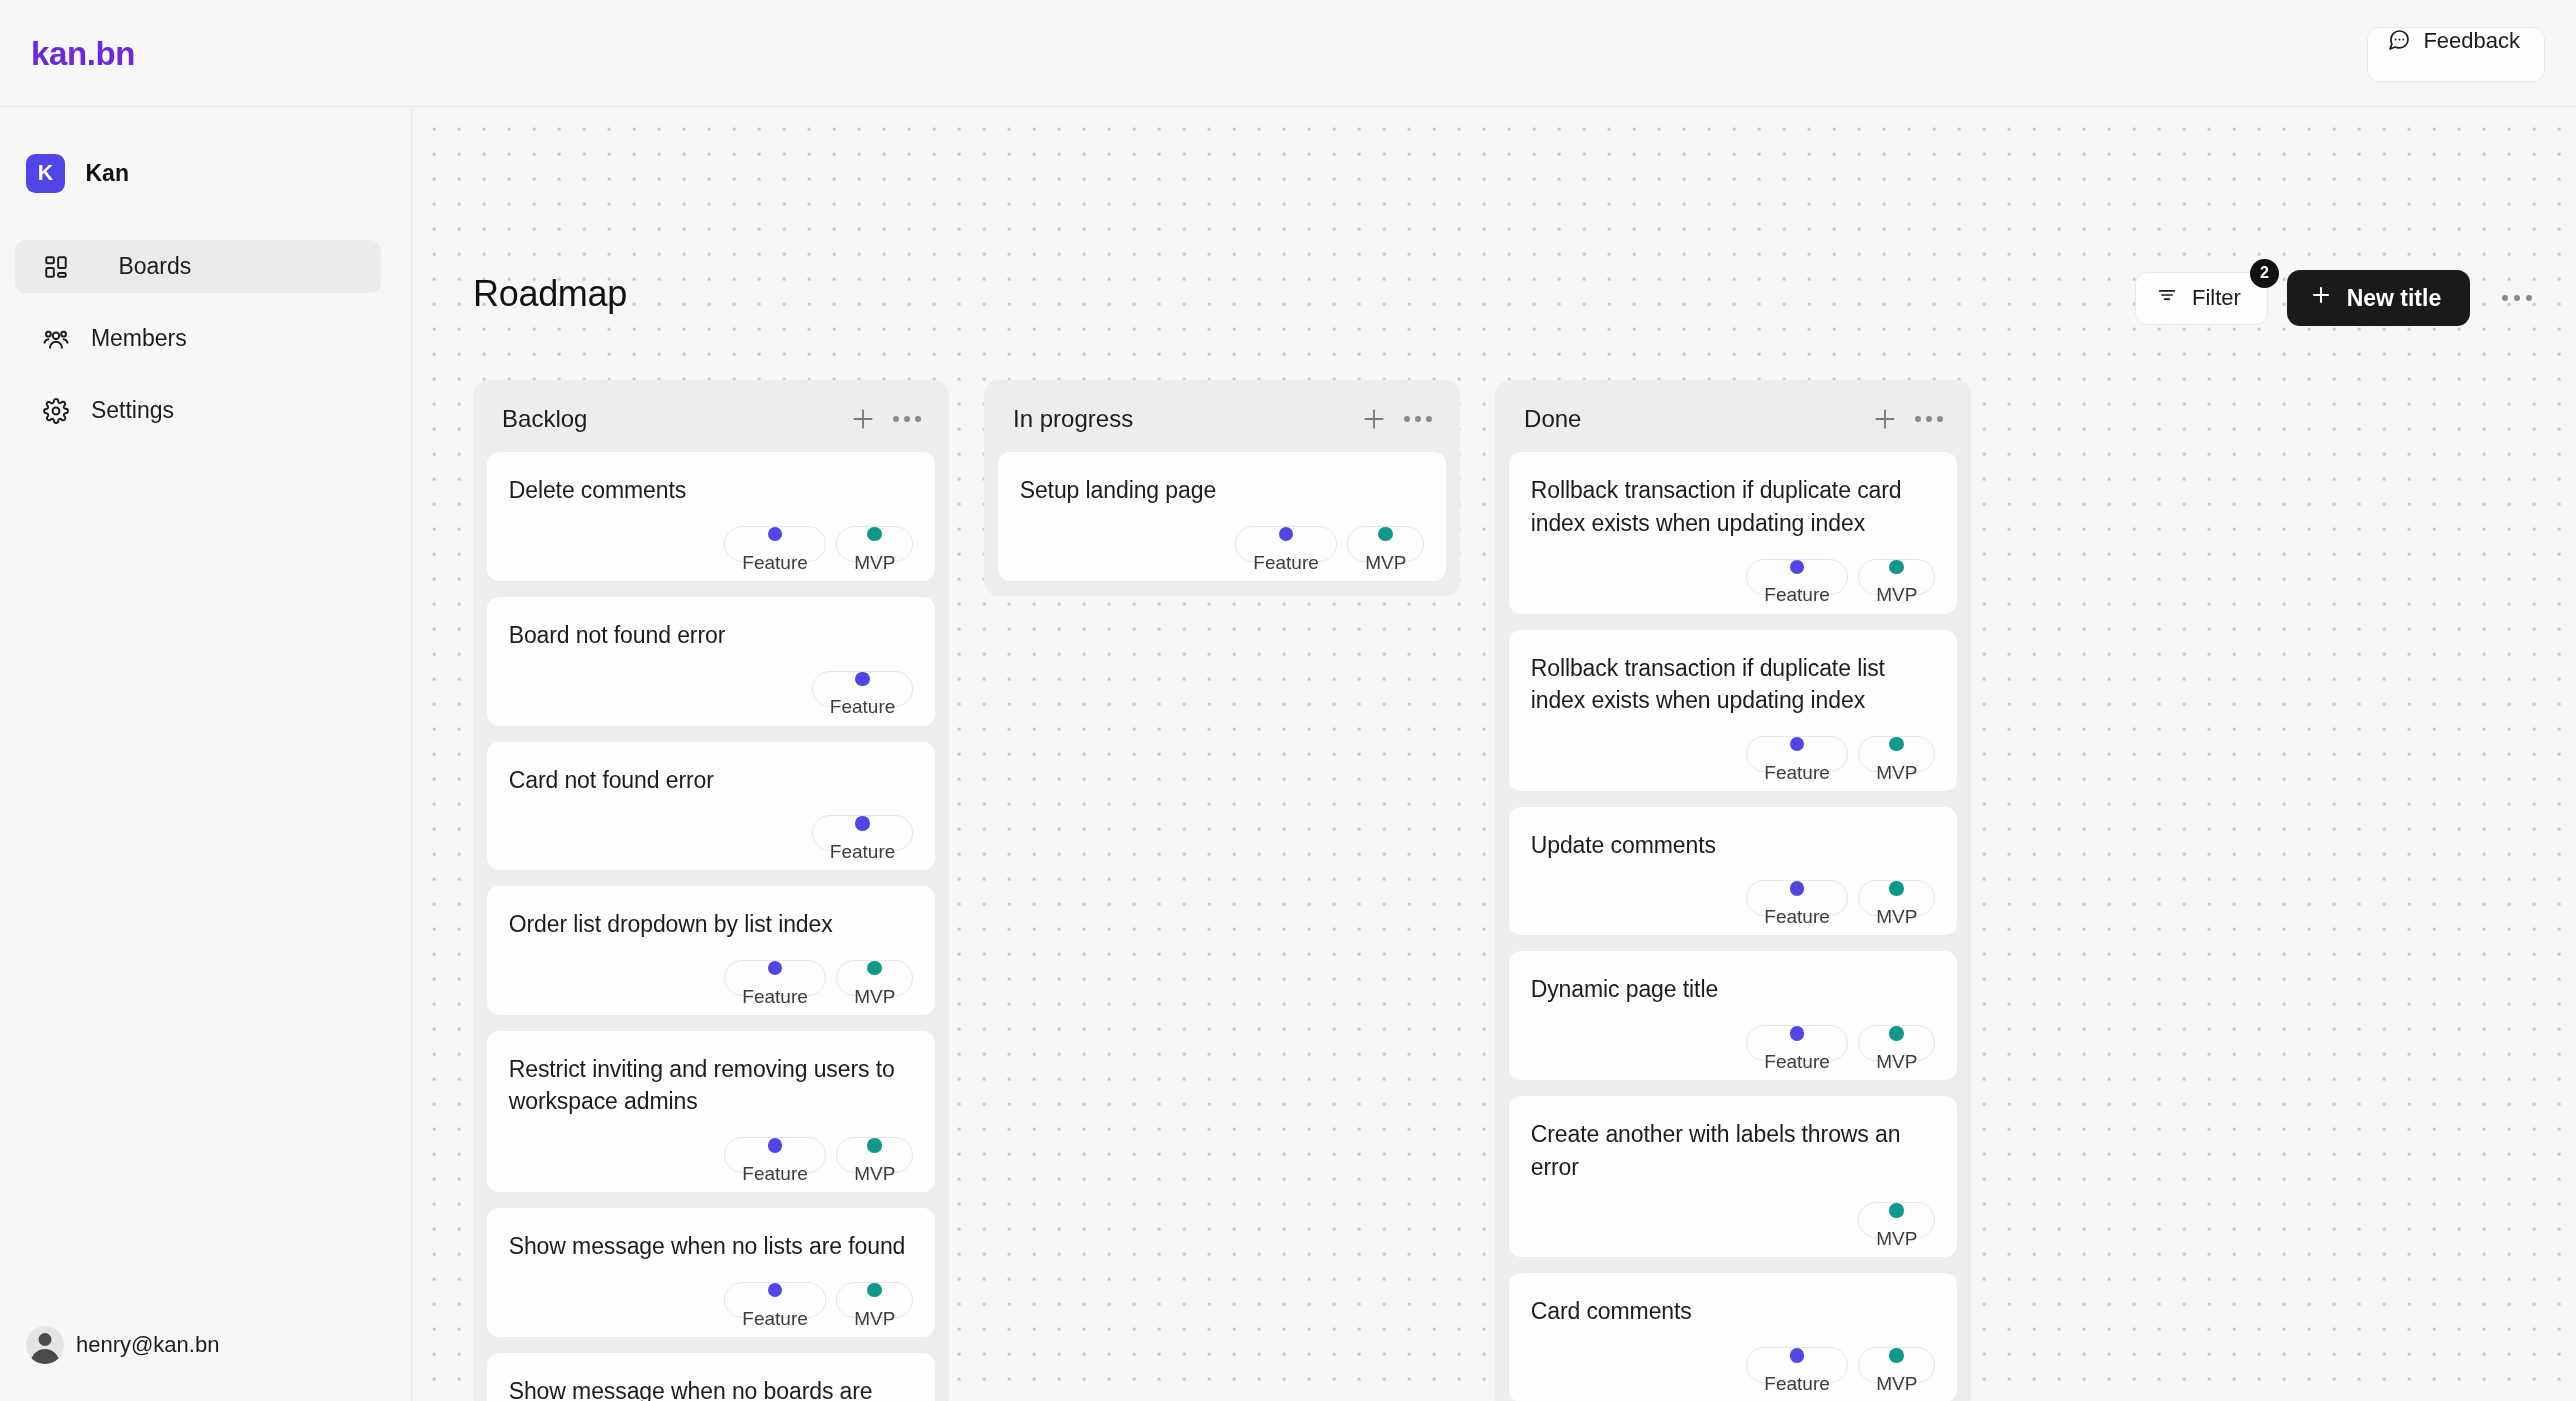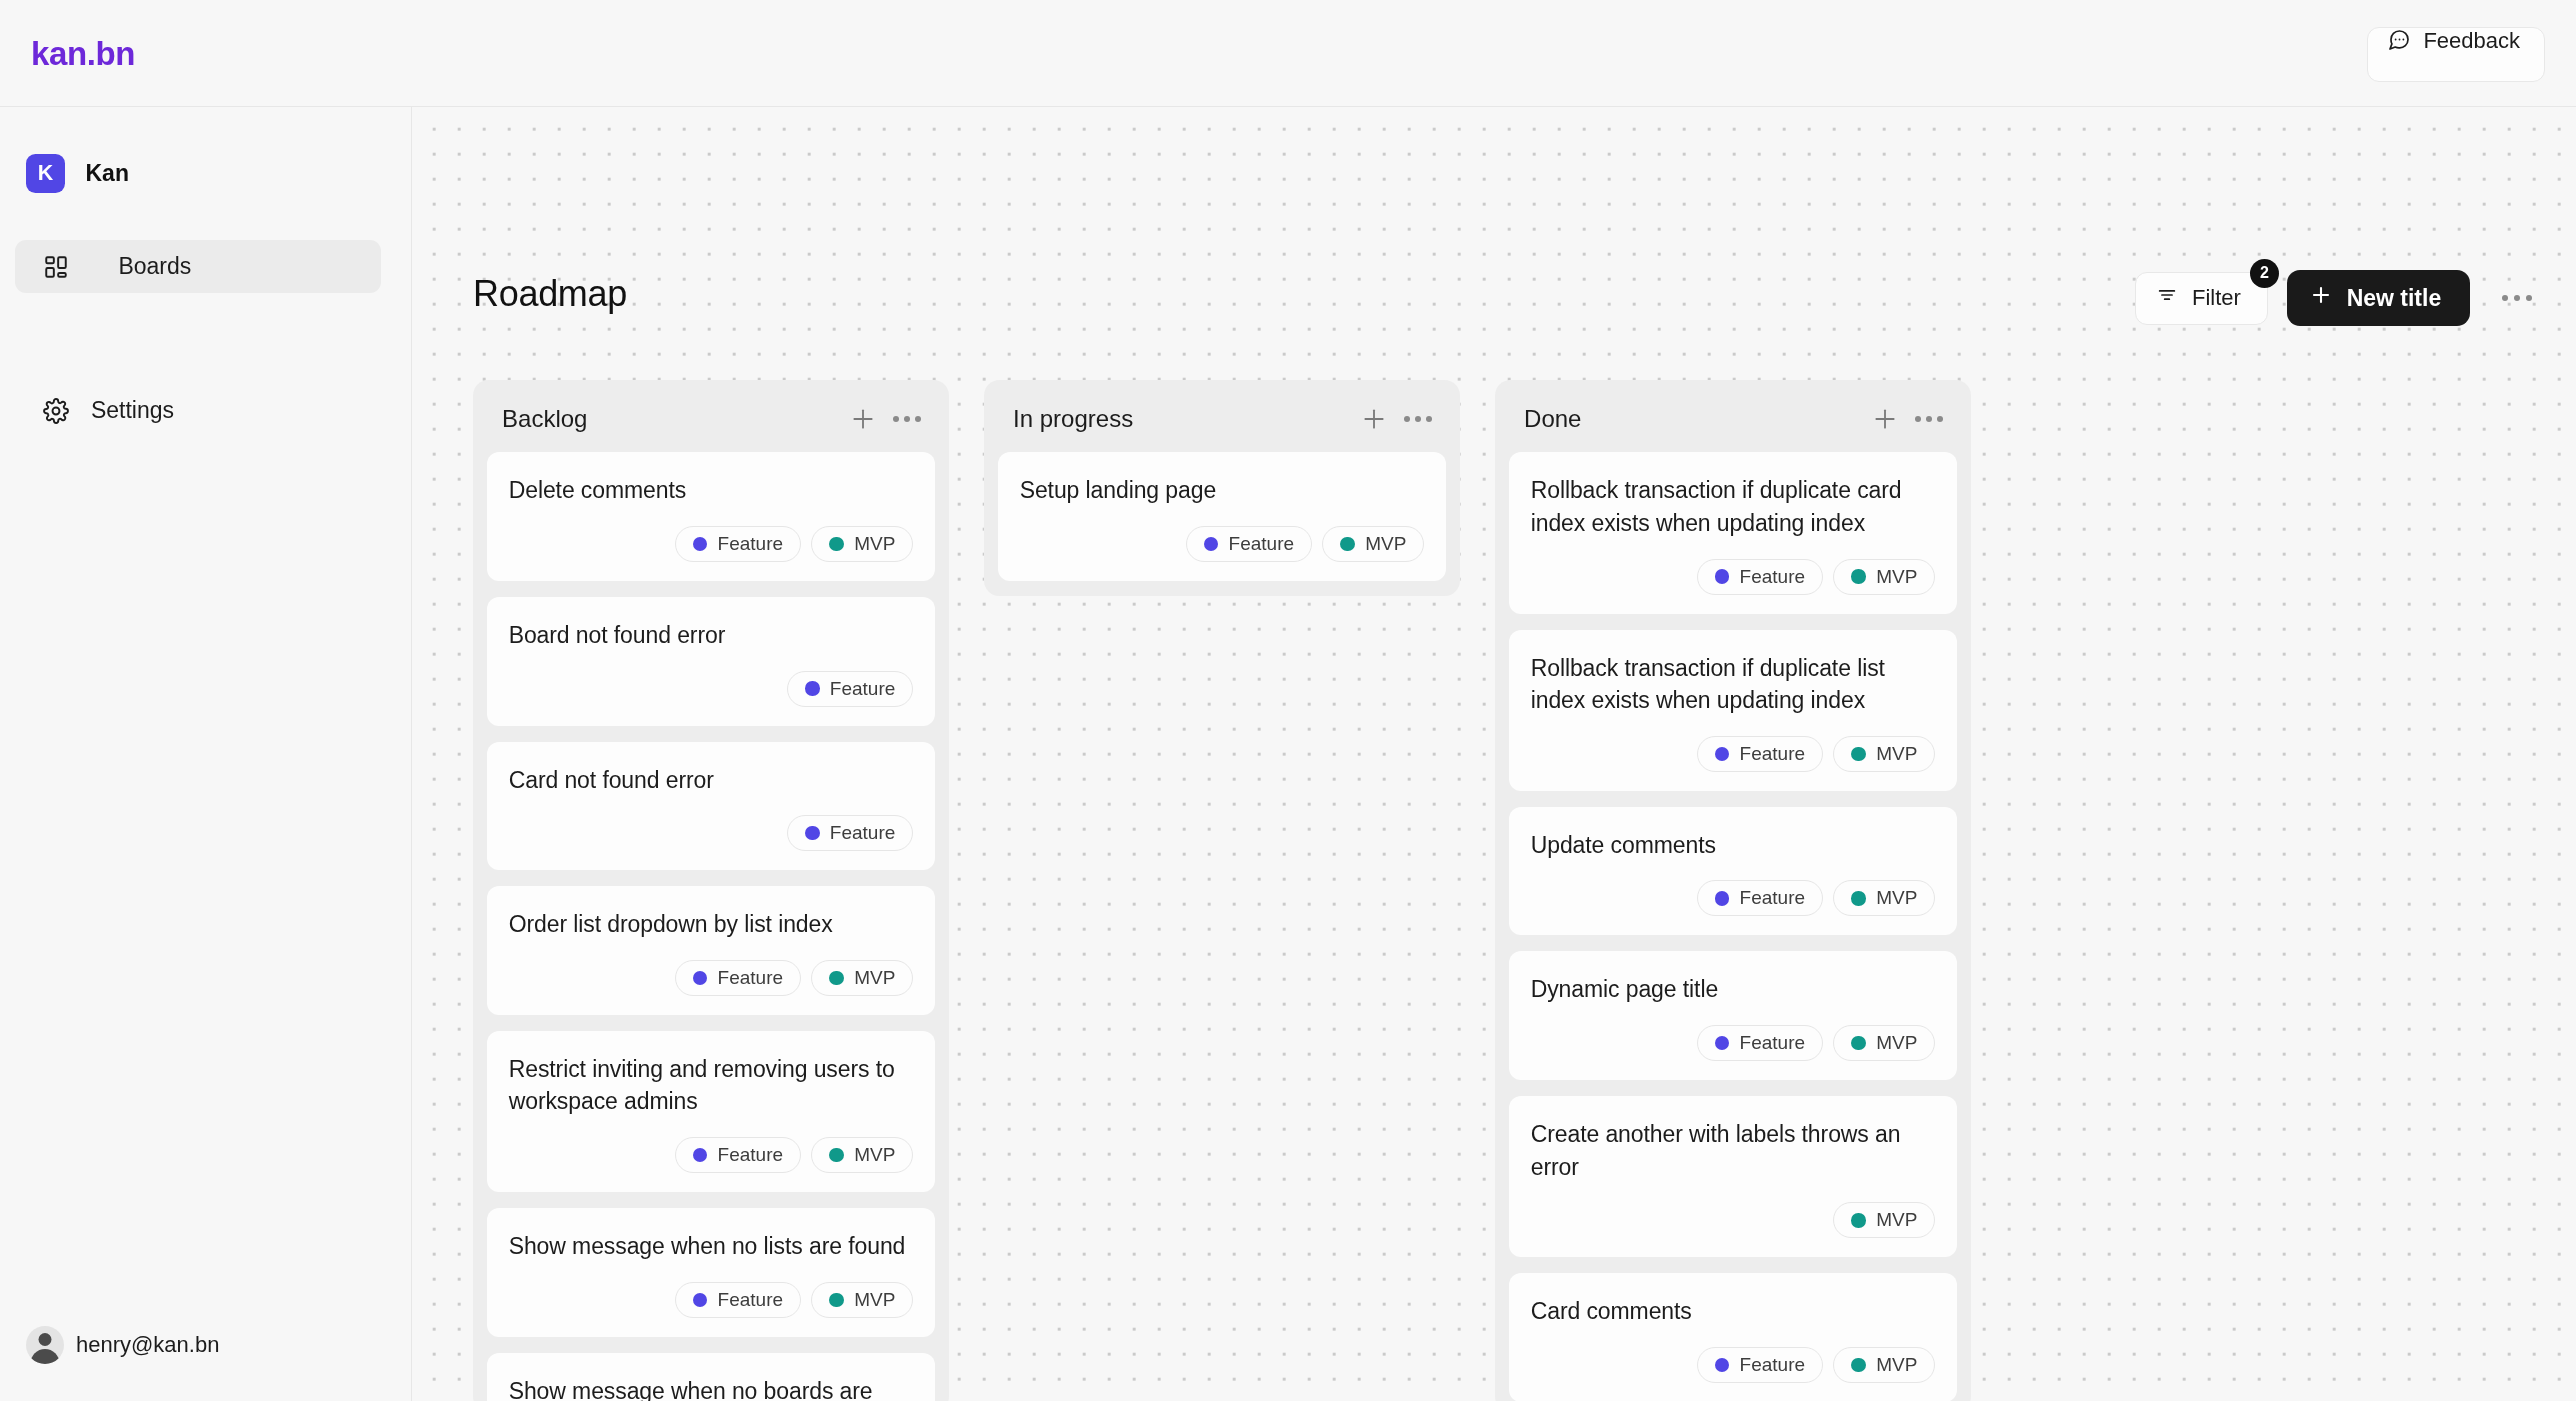--- a/index.html
+++ b/index.html
@@ -153,21 +153,21 @@
   .card-title {
     font-size: 23px; line-height: 1.42; color: #1c1c1c; letter-spacing: -0.1px;
   }
   .card-labels {
     display: flex; justify-content: flex-end; gap: 10.3px; margin-top: 19px;
   }
   .label {
     display: flex; align-items: center; gap: 10.3px;
     height: 36px; padding: 0 17px;
     border: 1.7px solid #e6e6e6; border-radius: 18px;
-    font-size: 19px; color: #3d3d3d; background: #fdfdfd;
+    font-size: 19px; color: #3d3d3d; background: #fdfdfd; flex-direction: column;
   }
   .label .dot { width: 14.5px; height: 14.5px; border-radius: 50%; flex: none; }
 </style>
 </head>
 <body>
 
 <div id="topbar">
   <div id="brand">kan.bn</div>
   <div id="feedback-btn">
     <span>
@@ -194,20 +194,33 @@
       <svg width="26" height="26" viewBox="0 0 24 24" fill="none" stroke="#1c1c1c" stroke-width="1.8" stroke-linecap="round" stroke-linejoin="round">
         <rect x="3" y="3" width="7" height="5.5" rx="1.2"></rect>
         <rect x="14" y="3" width="7" height="10" rx="1.2"></rect>
         <rect x="3" y="13" width="7" height="8" rx="1.2"></rect>
         <rect x="14" y="17.5" width="7" height="3.5" rx="1.2"></rect>
       </svg>
     </span>
     <span>Boards</span>
   </div>
 
+  <div class="nav-item" style="top:205px;">
+    <span class="nav-icon">
+      <svg width="26" height="26" viewBox="0 0 24 24" fill="none" stroke="#1c1c1c" stroke-width="1.8" stroke-linecap="round" stroke-linejoin="round">
+        <circle cx="12" cy="9" r="3"></circle>
+        <path d="M6.5 20a5.5 5.5 0 0 1 11 0"></path>
+        <circle cx="5" cy="7.5" r="2.2"></circle>
+        <path d="M1.5 15.5a4 4 0 0 1 3.5-3.2"></path>
+        <circle cx="19" cy="7.5" r="2.2"></circle>
+        <path d="M22.5 15.5a4 4 0 0 0-3.5-3.2"></path>
+      </svg>
+    </span>
+    <span>Members</span>
+  </div>
 
   <div class="nav-item" style="top:277px;">
     <span class="nav-icon">
       <svg width="26" height="26" viewBox="0 0 24 24" fill="none" stroke="#1c1c1c" stroke-width="1.8" stroke-linecap="round" stroke-linejoin="round">
         <circle cx="12" cy="12" r="3.2"></circle>
         <path d="M19.4 15a1.6 1.6 0 0 0 .3 1.8l.1.1a2 2 0 1 1-2.8 2.8l-.1-.1a1.6 1.6 0 0 0-1.8-.3 1.6 1.6 0 0 0-1 1.5V21a2 2 0 1 1-4 0v-.1a1.6 1.6 0 0 0-1-1.5 1.6 1.6 0 0 0-1.8.3l-.1.1a2 2 0 1 1-2.8-2.8l.1-.1a1.6 1.6 0 0 0 .3-1.8 1.6 1.6 0 0 0-1.5-1H3a2 2 0 1 1 0-4h.1a1.6 1.6 0 0 0 1.5-1 1.6 1.6 0 0 0-.3-1.8l-.1-.1a2 2 0 1 1 2.8-2.8l.1.1a1.6 1.6 0 0 0 1.8.3H9a1.6 1.6 0 0 0 1-1.5V3a2 2 0 1 1 4 0v.1a1.6 1.6 0 0 0 1 1.5 1.6 1.6 0 0 0 1.8-.3l.1-.1a2 2 0 1 1 2.8 2.8l-.1.1a1.6 1.6 0 0 0-.3 1.8V9a1.6 1.6 0 0 0 1.5 1H21a2 2 0 1 1 0 4h-.1a1.6 1.6 0 0 0-1.5 1z"></path>
       </svg>
     </span>
     <span>Settings</span>
   </div>

